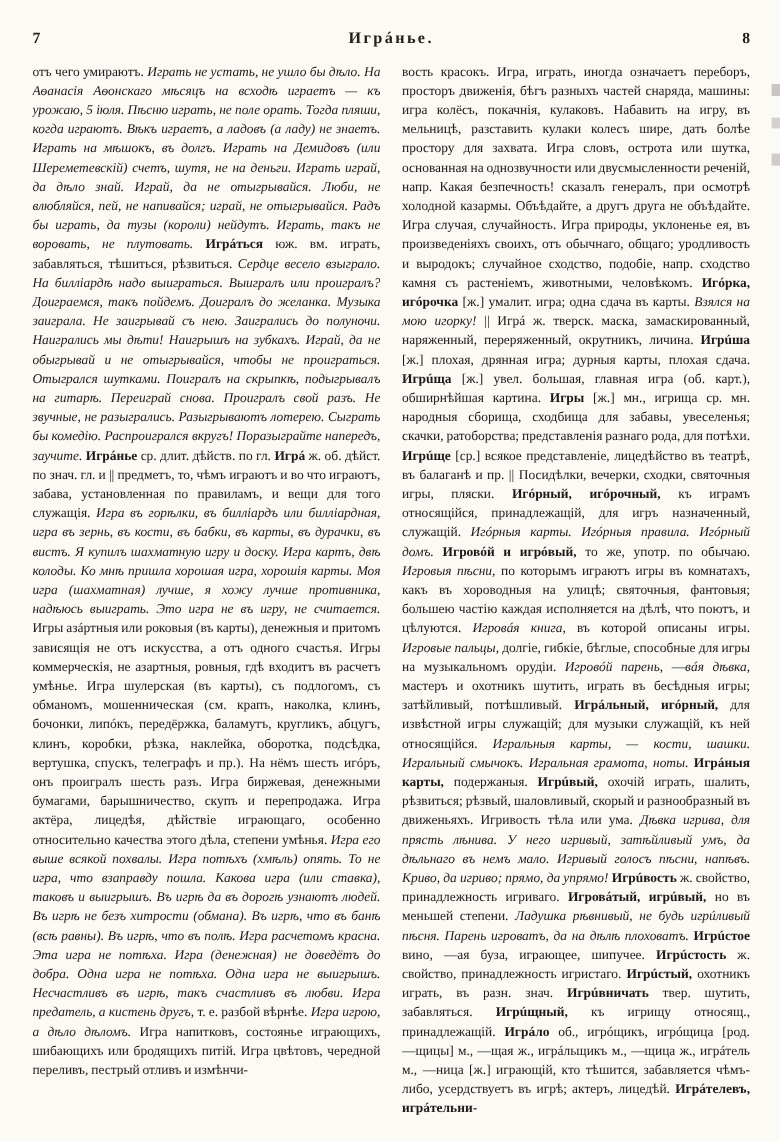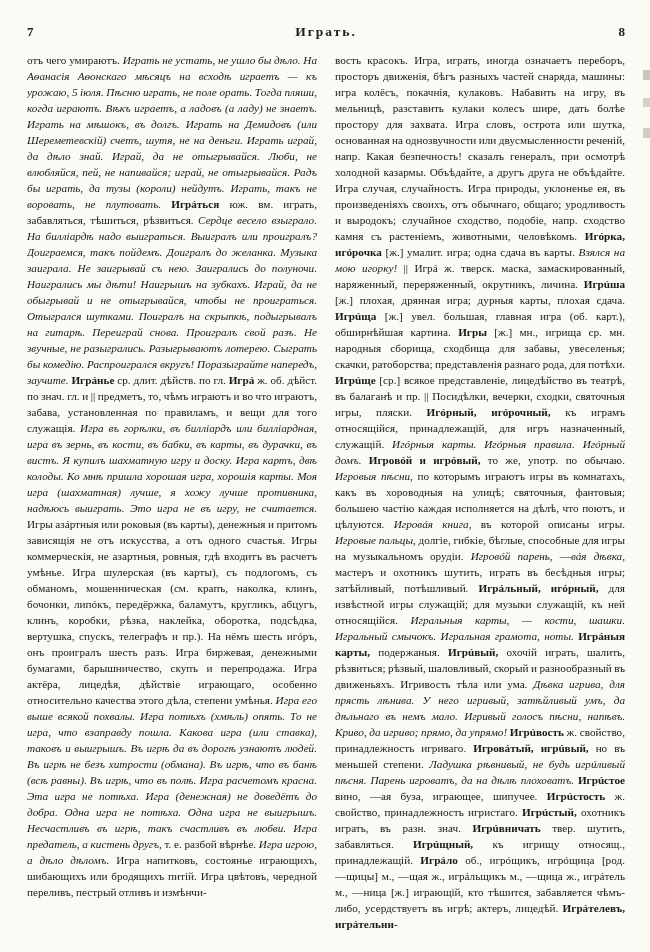--- a/index.html
+++ b/index.html
@@ -64,21 +64,21 @@
   .sa2 { top: 98px;  height: 9px;  background: #d4d1ca; }
   .sa3 { top: 128px; height: 10px; background: #cfccc5; }
 </style>
 </head>
 <body>
 
 <div class="page">
 
   <div class="header">
     <div class="pagenum left">7</div>
-    <div class="running-title">Играть.</div>
+    <div class="running-title">Игрáнье.</div>
     <div class="pagenum right">8</div>
   </div>
 
   <div class="columns">
     <div class="col"><span>отъ чего умираютъ. </span><span class="i">Играть не устать, не ушло бы дѣло. На Аѳанасія Аѳонскаго мѣсяцъ на всходѣ играетъ — къ урожаю, 5 іюля. Пѣсню играть, не поле орать. Тогда пляши, когда играютъ. Вѣкъ играетъ, а ладовъ (а ладу) не знаетъ. Играть на мѣшокъ, въ долгъ. Играть на Демидовъ (или Шереметевскій) счетъ, шутя, не на деньги. Играть играй, да дѣло знай. Играй, да не отыгрывайся. Люби, не влюбляйся, пей, не напивайся; играй, не отыгрывайся. Радъ бы играть, да тузы (короли) нейдутъ. Играть, такъ не воровать, не плутовать. </span><span class="b">Игрáться </span><span>юж. вм. играть, забавляться, тѣшиться, рѣзвиться. </span><span class="i">Сердце весело взыграло. На билліардѣ надо выиграться. Выигралъ или проигралъ? Доиграемся, такъ пойдемъ. Доигралъ до желанка. Музыка заиграла. Не заигрывай съ нею. Заигрались до полуночи. Наигрались мы дѣти! Наигрышъ на зубкахъ. Играй, да не обыгрывай и не отыгрывайся, чтобы не проиграться. Отыгрался шутками. Поигралъ на скрыпкѣ, подыгрывалъ на гитарѣ. Переиграй снова. Проигралъ свой разъ. Не звучные, не разыгрались. Разыгрываютъ лотерею. Сыграть бы комедію. Распроигрался вкругъ! Поразыграйте напередъ, заучите. </span><span class="b">Игрáнье </span><span>ср. длит. дѣйств. по гл. </span><span class="b">Игрá </span><span>ж. об. дѣйст. по знач. гл. и || предметъ, то, чѣмъ играютъ и во что играютъ, забава, установленная по правиламъ, и вещи для того служащія. </span><span class="i">Игра въ горѣлки, въ билліардъ или билліардная, игра въ зернь, въ кости, въ бабки, въ карты, въ дурачки, въ вистъ. Я купилъ шахматную игру и доску. Игра картъ, двѣ колоды. Ко мнѣ пришла хорошая игра, хорошія карты. Моя игра (шахматная) лучше, я хожу лучше противника, надѣюсь выиграть. Это игра не въ игру, не считается. </span><span>Игры азáртныя или роковыя (въ карты), денежныя и притомъ зависящія не отъ искусства, а отъ одного счастья. Игры коммерческія, не азартныя, ровныя, гдѣ входитъ въ расчетъ умѣнье. Игра шулерская (въ карты), съ подлогомъ, съ обманомъ, мошенническая (см. крапъ, наколка, клинъ, бочонки, липóкъ, передёржка, баламутъ, кругликъ, абцугъ, клинъ, коробки, рѣзка, наклейка, оборотка, подсѣдка, вертушка, спускъ, телеграфъ и пр.). На нёмъ шесть игóръ, онъ проигралъ шесть разъ. Игра биржевая, денежными бумагами, барышничество, скупъ и перепродажа. Игра актёра, лицедѣя, дѣйствіе играющаго, особенно относительно качества этого дѣла, степени умѣнья. </span><span class="i">Игра его выше всякой похвалы. Игра потѣхъ (хмѣль) опять. То не игра, что взаправду пошла. Какова игра (или ставка), таковъ и выигрышъ. Въ игрѣ да въ дорогѣ узнаютъ людей. Въ игрѣ не безъ хитрости (обмана). Въ игрѣ, что въ банѣ (всѣ равны). Въ игрѣ, что въ полѣ. Игра расчетомъ красна. Эта игра не потѣха. Игра (денежная) не доведётъ до добра. Одна игра не потѣха. Одна игра не выигрышъ. Несчастливъ въ игрѣ, такъ счастливъ въ любви. Игра предатель, а кистень другъ, </span><span>т. е. разбой вѣрнѣе. </span><span class="i">Игра игрою, а дѣло дѣломъ. </span><span>Игра напитковъ, состоянье играющихъ, шибающихъ или бродящихъ питій. Игра цвѣтовъ, чередной переливъ, пестрый отливъ и измѣнчи-</span></div>
     <div class="col"><span>вость красокъ. Игра, играть, иногда означаетъ переборъ, просторъ движенія, бѣгъ разныхъ частей снаряда, машины: игра колёсъ, покачнія, кулаковъ. Набавить на игру, въ мельницѣ, разставить кулаки колесъ шире, дать болѣе простору для захвата. Игра словъ, острота или шутка, основанная на однозвучности или двусмысленности реченій, напр. Какая безпечность! сказалъ генералъ, при осмотрѣ холодной казармы. Объѣдайте, а другъ друга не объѣдайте. Игра случая, случайность. Игра природы, уклоненье ея, въ произведеніяхъ своихъ, отъ обычнаго, общаго; уродливость и выродокъ; случайное сходство, подобіе, напр. сходство камня съ растеніемъ, животными, человѣкомъ. </span><span class="b">Игóрка, игóрочка </span><span>[ж.] умалит. игра; одна сдача въ карты. </span><span class="i">Взялся на мою игорку! </span><span>|| Игрá ж. тверск. маска, замаскированный, наряженный, переряженный, окрутникъ, личина. </span><span class="b">Игрúша </span><span>[ж.] плохая, дрянная игра; дурныя карты, плохая сдача. </span><span class="b">Игрúща </span><span>[ж.] увел. большая, главная игра (об. карт.), обширнѣйшая картина. </span><span class="b">Игры </span><span>[ж.] мн., игрища ср. мн. народныя сборища, сходбища для забавы, увеселенья; скачки, ратоборства; представленія разнаго рода, для потѣхи. </span><span class="b">Игрúще </span><span>[ср.] всякое представленіе, лицедѣйство въ театрѣ, въ балаганѣ и пр. || Посидѣлки, вечерки, сходки, святочныя игры, пляски. </span><span class="b">Игóрный, игóрочный, </span><span>къ играмъ относящійся, принадлежащій, для игръ назначенный, служащій. </span><span class="i">Игóрныя карты. Игóрныя правила. Игóрный домъ. </span><span class="b">Игровóй и игрóвый, </span><span>то же, употр. по обычаю. </span><span class="i">Игровыя пѣсни, </span><span>по которымъ играютъ игры въ комнатахъ, какъ въ хороводныя на улицѣ; святочныя, фантовыя; большею частію каждая исполняется на дѣлѣ, что поютъ, и цѣлуются. </span><span class="i">Игровáя книга, </span><span>въ которой описаны игры. </span><span class="i">Игровые пальцы, </span><span>долгіе, гибкіе, бѣглые, способные для игры на музыкальномъ орудіи. </span><span class="i">Игровóй парень, ―вáя дѣвка, </span><span>мастеръ и охотникъ шутить, играть въ бесѣдныя игры; затѣйливый, потѣшливый. </span><span class="b">Игрáльный, игóрный, </span><span>для извѣстной игры служащій; для музыки служащій, къ ней относящійся. </span><span class="i">Игральныя карты, — кости, шашки. Игральный смычокъ. Игральная грамота, ноты. </span><span class="b">Игрáныя карты, </span><span>подержаныя. </span><span class="b">Игрúвый, </span><span>охочій играть, шалить, рѣзвиться; рѣзвый, шаловливый, скорый и разнообразный въ движеньяхъ. Игривость тѣла или ума. </span><span class="i">Дѣвка игрива, для прясть лѣнива. У него игривый, затѣйливый умъ, да дѣльнаго въ немъ мало. Игривый голосъ пѣсни, напѣвъ. Криво, да игриво; прямо, да упрямо! </span><span class="b">Игрúвость </span><span>ж. свойство, принадлежность игриваго. </span><span class="b">Игровáтый, игрúвый, </span><span>но въ меньшей степени. </span><span class="i">Ладушка рѣвнивый, не будь игрúливый пѣсня. Парень игроватъ, да на дѣлѣ плоховатъ. </span><span class="b">Игрúстое </span><span>вино, ―ая буза, играющее, шипучее. </span><span class="b">Игрúстость </span><span>ж. свойство, принадлежность игристаго. </span><span class="b">Игрúстый, </span><span>охотникъ играть, въ разн. знач. </span><span class="b">Игрúвничать </span><span>твер. шутить, забавляться. </span><span class="b">Игрúщный, </span><span>къ игрищу относящ., принадлежащій. </span><span class="b">Игрáло </span><span>об., игрóщикъ, игрóщица [род. ―щицы] м., ―щая ж., игрáльщикъ м., ―щица ж., игрáтель м., ―ница [ж.] играющій, кто тѣшится, забавляется чѣмъ-либо, усердствуетъ въ игрѣ; актеръ, лицедѣй. </span><span class="b">Игрáтелевъ, игрáтельни-</span></div>
   </div>
 
   <div class="scan-artifact sa1"></div>
   <div class="scan-artifact sa2"></div>

